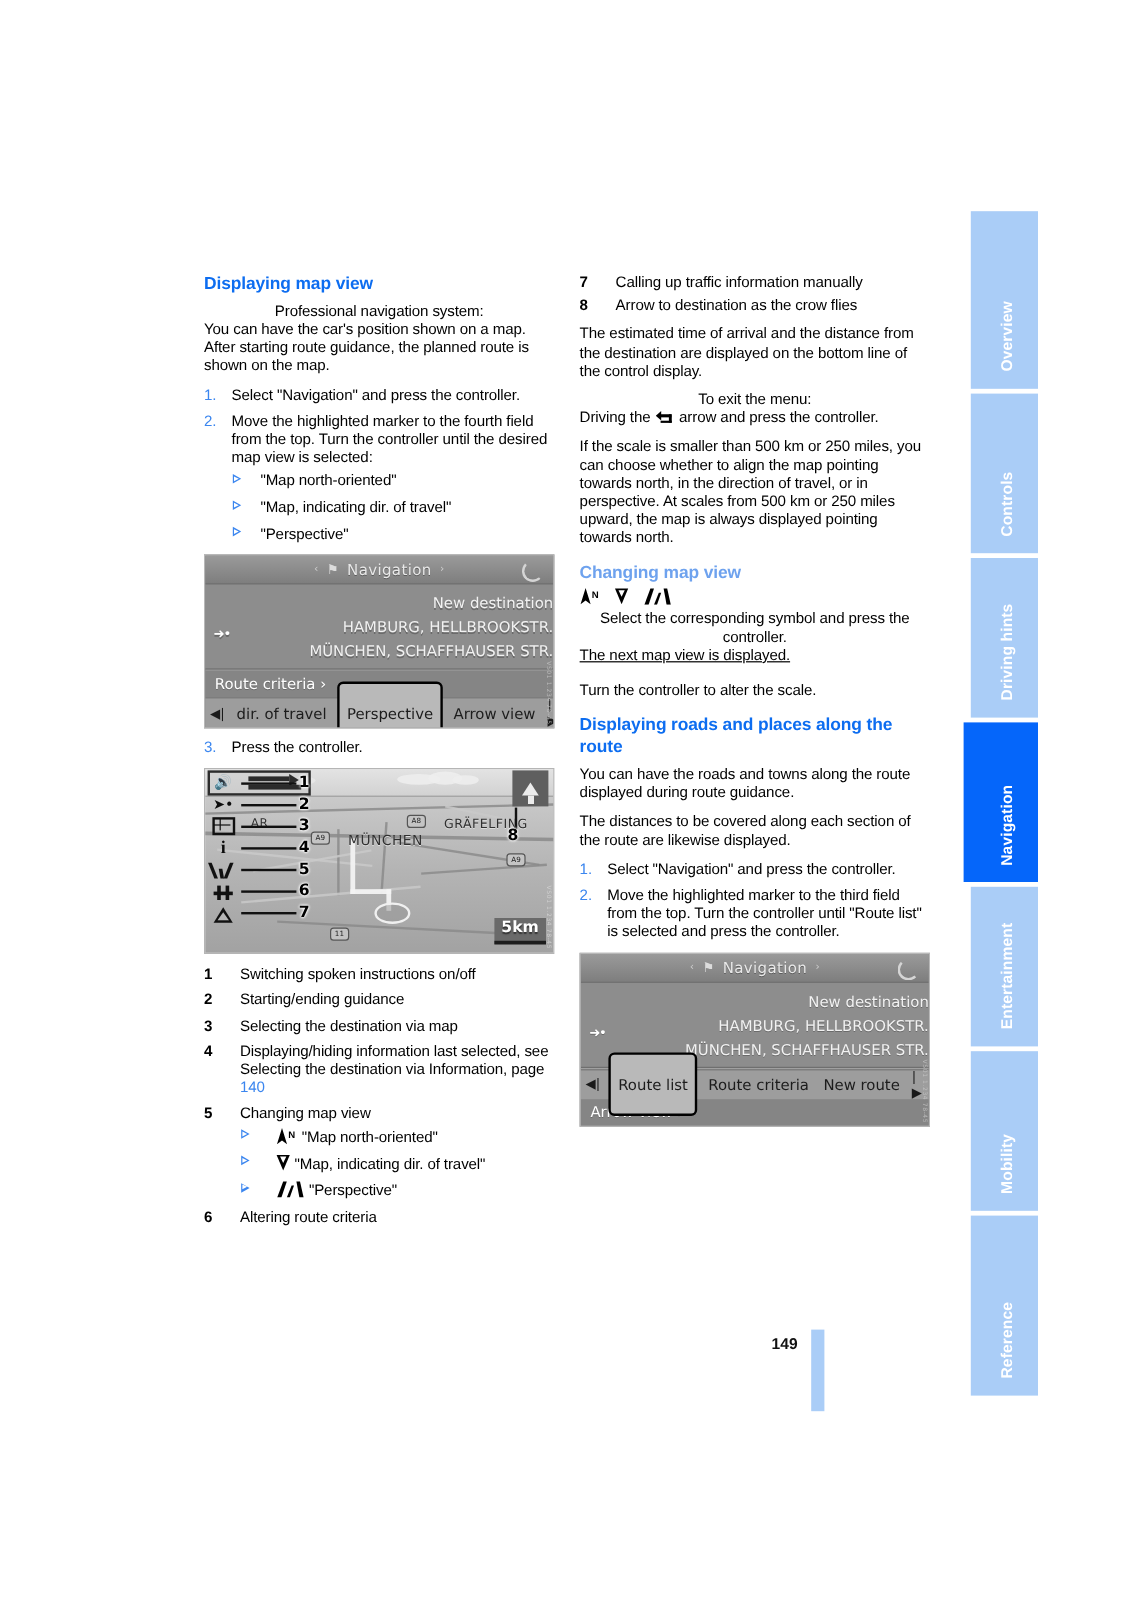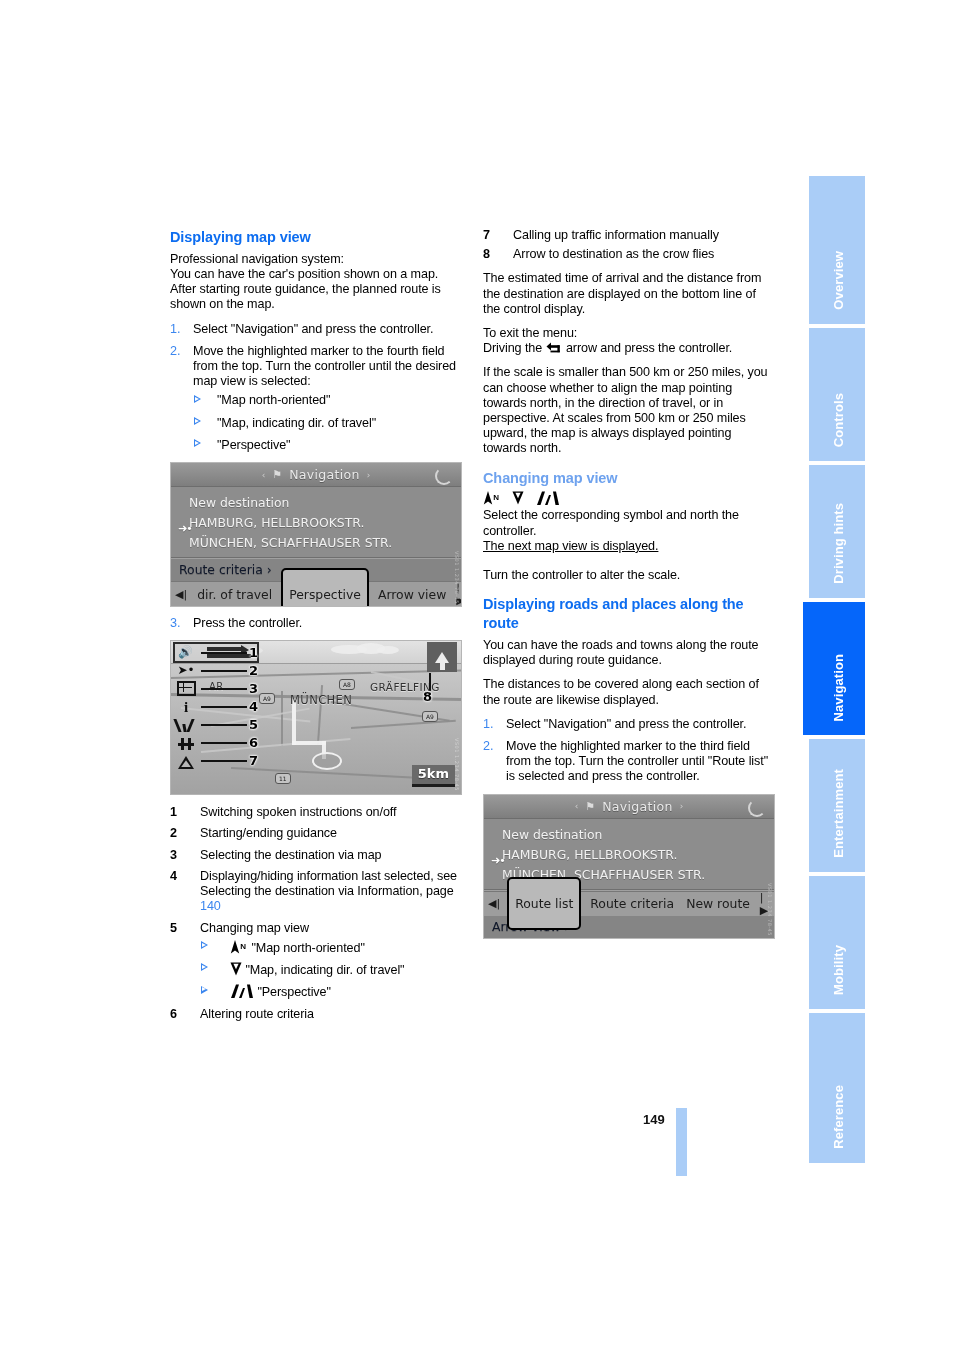--- a/index.html
+++ b/index.html
@@ -47,21 +47,21 @@
     margin: 0 0 2px 0;
     line-height: 1.3;
     letter-spacing: -0.1px;
   }
   p.body {
     font-size: 12.6px;
     line-height: 15.2px;
     margin: 0 0 9px 0;
     letter-spacing: -0.1px;
   }
-  p.body.tight { margin-bottom: 0; }
+  p.body.tight { margin-bottom: 0; text-align: center; }
 
   
   .steps { margin: 0 0 9px 0; padding: 0; list-style: none; }
   .step {
     position: relative;
     font-size: 12.6px;
     line-height: 15.2px;
     padding-left: 23px;
     margin-bottom: 7px;
     letter-spacing: -0.1px;
@@ -194,40 +194,41 @@
     border-top-color: transparent;
   }
   .shot .slist {
     background: #8d8d8d;
     padding: 6px 0 4px 0;
   }
   .shot .srow {
     color: #f2f2f2;
     font-size: 12.4px;
     line-height: 20px;
-    padding-left: 18px;
+    padding-left: 46px;
     position: relative;
     text-shadow: 0 1px 0 #6a6a6a;
     white-space: nowrap;
+    text-align: right;
   }
   .shot .srow .gmark {
     position: absolute;
     left: 7px; top: 6px;
     font-size: 11px;
     color: #ffffff;
     letter-spacing: -1px;
   }
   .shot .sdiv {
     height: 1px;
     background: #6f6f6f;
     border-bottom: 1px solid #a0a0a0;
   }
   .shot .srow2 {
     background: #858585;
-    color: #0f172a;
+    color: #ffffff;
     font-size: 12.4px;
     line-height: 22px;
     padding-left: 8px;
     text-shadow: 0 1px 0 #6a6a6a;
   }
   .shot .sfoot {
     background: #9d9d9d;
     height: 24px;
     display: flex;
     align-items: center;
@@ -725,21 +726,21 @@
         </svg>
       </span>
       <span class="sym sym-persp">
         <svg width="24" height="14" viewBox="0 0 24 14">
           <polygon points="1,14 6,0.5 9,0.5 4.5,14" fill="#000"></polygon>
           <polygon points="9,14 13,4 15,4 11.5,14" fill="#000"></polygon>
           <polygon points="17,0.5 20,0.5 23,14 19.5,14" fill="#000"></polygon>
         </svg>
       </span>
     </div>
-    <p class="body tight">Select the corresponding symbol and north the controller.</p>
+    <p class="body tight">Select the corresponding symbol and press the controller.</p>
     <p class="body" style="margin-bottom:14px;text-decoration:underline;">The next map view is displayed.</p>
 
     <p class="body" style="margin-bottom:12px;">Turn the controller to alter the scale.</p>
 
     <h1 class="sec-title">Displaying roads and places along the route</h1>
     <p class="body">You can have the roads and towns along the route displayed during route guidance.</p>
     <p class="body">The distances to be covered along each section of the route are likewise displayed.</p>
 
     <ul class="steps">
       <li class="step">

